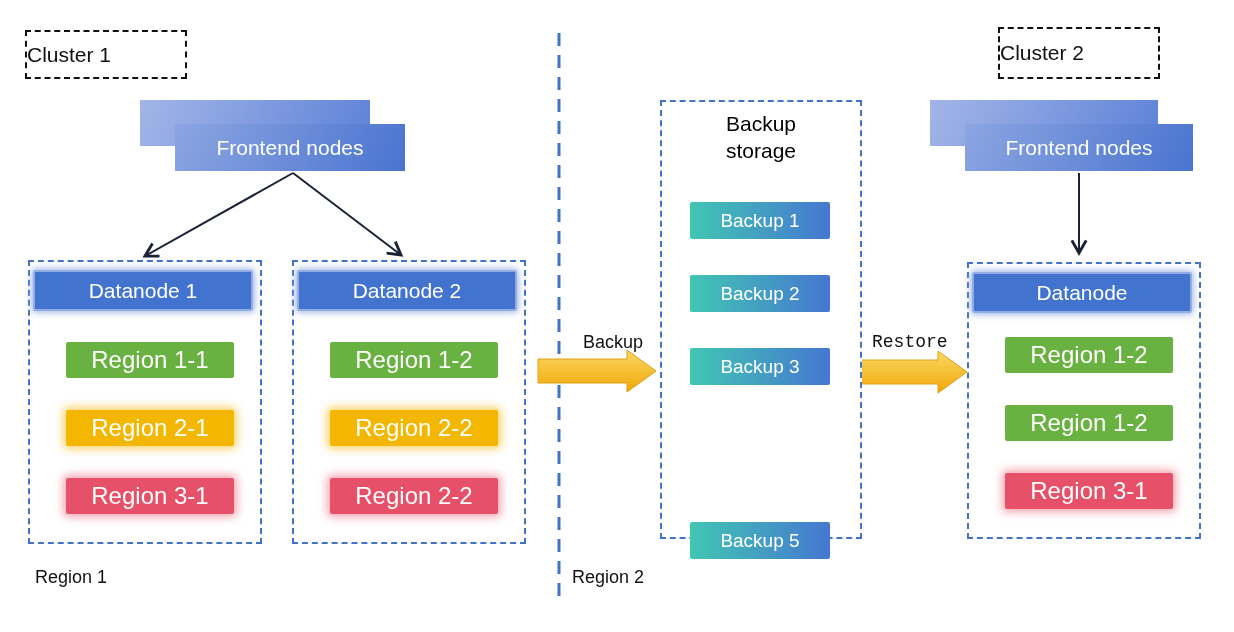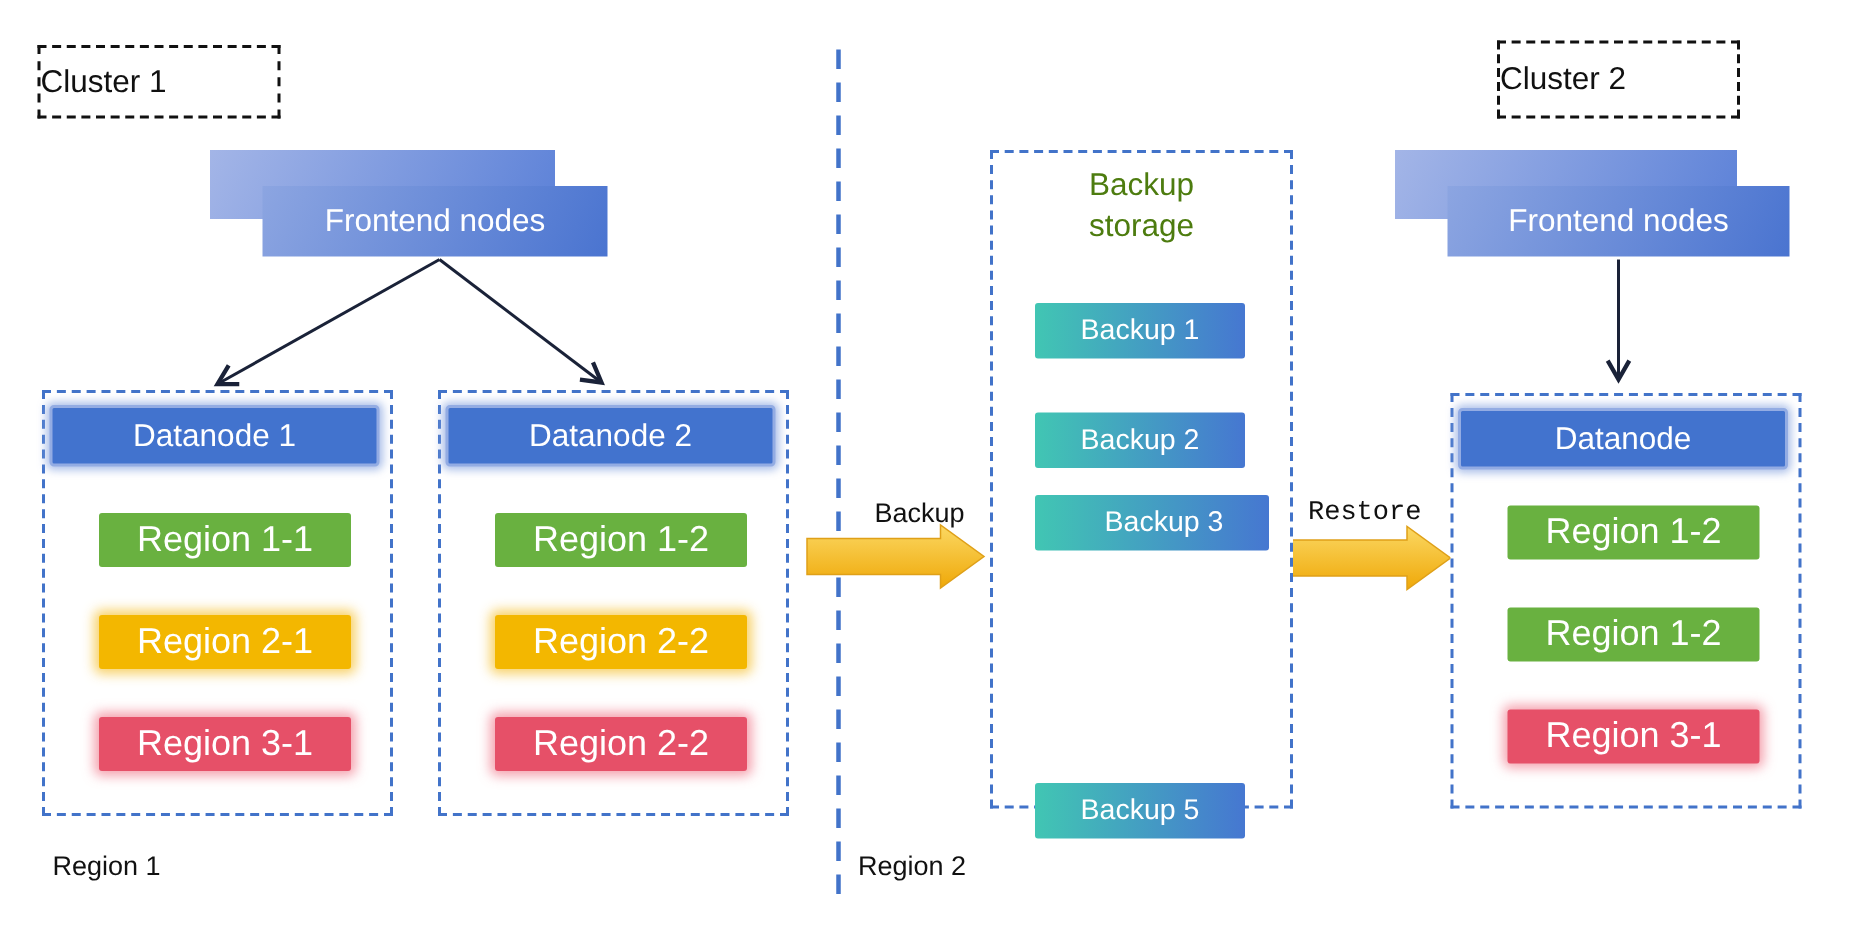--- a/index.html
+++ b/index.html
@@ -53,29 +53,29 @@
   .green{background:#69b140;}
   .yellow{background:#f3b700;box-shadow:0 0 8px 3px rgba(247,205,90,0.9);}
   .red{background:#e65068;box-shadow:0 0 8px 3px rgba(242,140,155,0.8);}
   
   #storage{
     position:absolute;left:660px;top:100px;width:198px;height:435px;
     border:2px dashed #4273c9;background:#ffffff;
   }
   .storage-title{
     position:absolute;top:8px;left:50%;transform:translateX(-50%);width:120px;
-    text-align:center;font-size:21px;line-height:1.3;color:#4d7c0f;
+    text-align:center;font-size:21px;line-height:1.3;color:#000000;
   }
   .bk{
     position:absolute;left:28px;width:140px;height:37px;border-radius:2px;
     background:linear-gradient(90deg,#41c6b3 0%,#4677d1 100%);
     display:flex;align-items:center;justify-content:center;
     color:#ffffff;font-size:19px;
   }
-  .b1{top:100px;} .b2{top:173px;} .b3{top:228px;padding-left:16px;} .b4{top:319px;} .b5{top:381px;margin-top:39px;}
+  .b1{top:100px;} .b2{top:173px;} .b3{top:246px;} .b4{top:319px;} .b5{top:381px;margin-top:39px;}
   
   .arrow-label{position:absolute;font-size:18px;color:#111111;}
   #backupLabel{left:570px;top:332px;width:86px;text-align:center;}
   #restoreLabel{left:872px;top:332px;width:82px;font-family:Liberation Mono, monospace;}
   .bottom-label{position:absolute;font-size:18px;color:#111111;}
   #region1Label{left:35px;top:567px;}
   #region2Label{left:572px;top:567px;}
   
   #connectors{position:absolute;left:0;top:0;width:1234px;height:632px;pointer-events:none;}
 </style>

